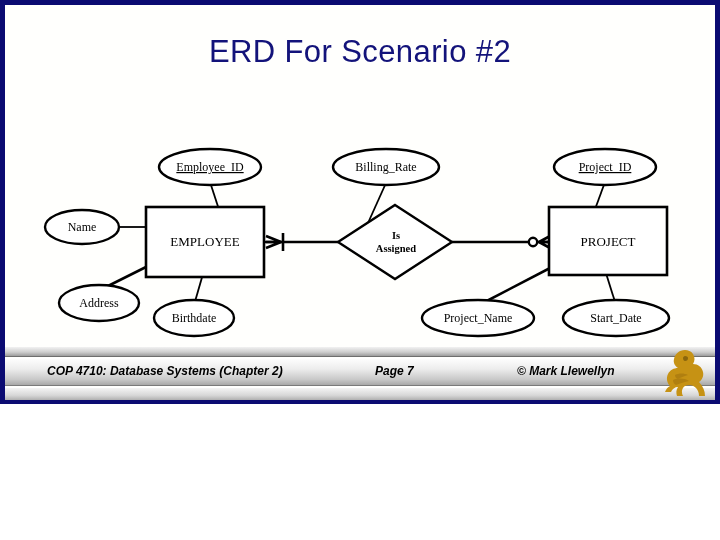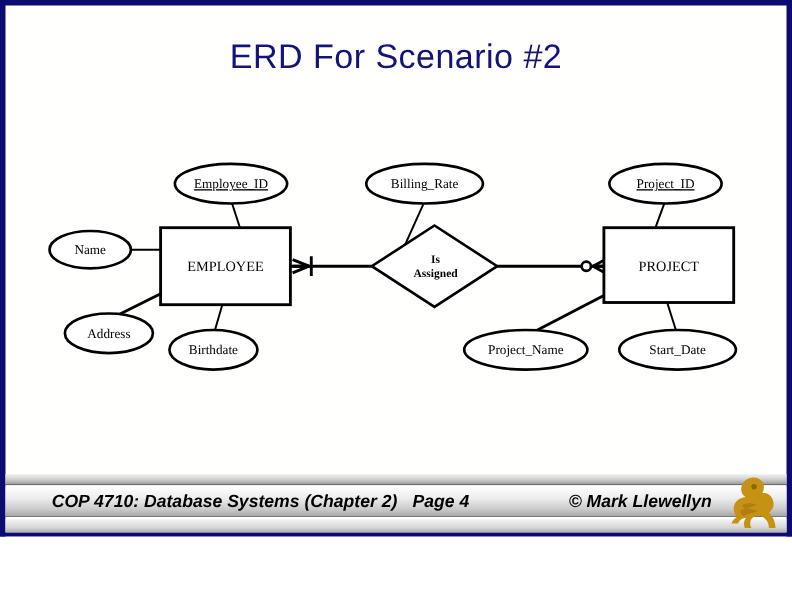--- a/index.html
+++ b/index.html
@@ -6,21 +6,21 @@
     margin: 0;
     padding: 0;
     background: #ffffff;
   }
   body {
     font-family: "Liberation Sans", sans-serif;
   }
   #slide {
     position: relative;
     width: 720px;
-    height: 488px;
+    height: 404px;
     background: #fffffd;
     overflow: hidden;
   }
   
   #frame-top {
     position: absolute;
     left: 0; top: 0;
     width: 720px; height: 5px;
     background: #0b0b72;
   }
@@ -94,21 +94,21 @@
     left: 0; top: 40px;
     width: 710px; height: 13px;
     background: linear-gradient(to bottom, #f4f4f4 0%, #d8d8d8 60%, #b0b0b0 100%);
     border-top: 1px solid #ffffff;
     box-sizing: border-box;
   }
   .footer-text {
     position: absolute;
     top: 17px;
     font-family: "Liberation Sans", sans-serif;
-    font-size: 16px;
+    font-size: 12px;
     font-weight: bold;
     font-style: italic;
     color: #000000;
     white-space: nowrap;
   }
   #footer-course { left: 42px; }
   #footer-page   { left: 370px; }
   #footer-copy   { left: 512px; }
 
   #logo {
@@ -225,21 +225,21 @@
       </g>
     </svg>
   </div>
 
   <div id="footer">
     <div class="bar-thin-top"></div>
     <div class="bar-main"></div>
     <div class="bar-thin-bottom"></div>
 
     <div class="footer-text" id="footer-course">COP 4710: Database Systems  (Chapter 2)</div>
-    <div class="footer-text" id="footer-page">Page 4</div>
+    <div class="footer-text" id="footer-page">Page 7</div>
     <div class="footer-text" id="footer-copy">© Mark Llewellyn</div>
 
     <div id="logo">
       <svg width="58" height="53" viewBox="0 0 58 53" xmlns="http://www.w3.org/2000/svg">
         <g fill="#c69214">
           <path d="M30 3 C24 3 20 7 19 12 C18 16 20 19 23 21 C19 21 15 23 13 27
                    C11 31 12 36 15 39 C13 40 11 42 10 45 L16 45 C17 42 20 40 23 40
                    C21 43 21 46 22 49 L28 49 C26 45 27 41 30 39 C34 37 38 38 41 41
                    C43 43 44 46 44 49 L50 49 C50 44 48 39 44 35 C47 33 49 29 48 25
                    C47 20 43 17 38 17 C40 14 40 10 38 7 C36 4 33 3 30 3 Z"></path>

